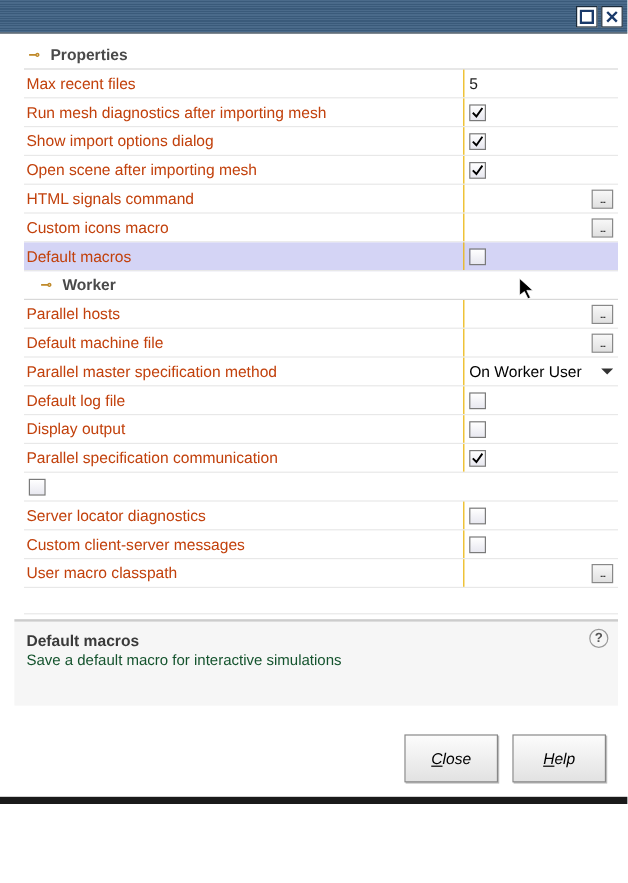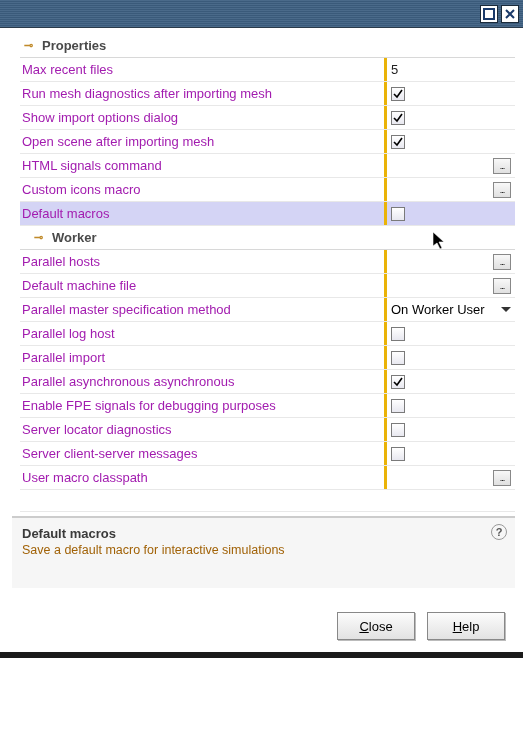--- a/index.html
+++ b/index.html
@@ -56,22 +56,22 @@
   align-items: center;
   height: 24px;
   border-bottom: 1px solid #e8e8e8;
 }
 .prop-row.selected {
   background: #d4d4f5;
 }
 .prop-label {
   flex: 1;
   padding-left: 2px;
-  color: #a21caf;
-  border-right: 3px solid #eab308;
+  color: #c2410c;
+  border-right: 1px solid #eab308;
   height: 100%;
   display: flex;
   align-items: center;
 }
 .prop-value {
   width: 128px;
   padding: 0 4px;
   display: flex;
   align-items: center;
   height: 100%;
@@ -124,21 +124,21 @@
   background: #f6f6f6;
   position: relative;
   min-height: 72px;
 }
 .desc-title {
   font-weight: bold;
   color: #3a3a3a;
   margin-bottom: 2px;
 }
 .desc-text {
-  color: #a16207;
+  color: #14532d;
   font-size: 12.5px;
 }
 .help-icon {
   position: absolute;
   right: 8px;
   top: 6px;
   width: 16px;
   height: 16px;
   border: 1px solid #999;
   border-radius: 50%;
@@ -151,26 +151,27 @@
   cursor: pointer;
 }
 .button-bar {
   display: flex;
   justify-content: flex-end;
   padding: 24px 18px 12px 0;
   gap: 12px;
 }
 .dlg-btn {
   min-width: 78px;
-  height: 28px;
+  height: 40px;
   border: 1px solid #888;
   background: linear-gradient(to bottom, #fcfcfc, #e2e2e2);
   cursor: pointer;
   font-size: 13px;
   box-shadow: 1px 1px 0 #bbb;
+  font-style: italic;
 }
 .dlg-btn .ul { text-decoration: underline; }
 .footer-border {
   height: 6px;
   background: #1a1a1a;
 }
 .cursor-overlay {
   position: absolute;
   pointer-events: none;
 }
@@ -276,55 +277,54 @@
         </div>
       </div>
       <div class="prop-row">
         <div class="prop-label">Parallel master specification method</div>
         <div class="prop-value">
           <span>On Worker User</span>
           <div class="dropdown-arrow"></div>
         </div>
       </div>
       <div class="prop-row">
-        <div class="prop-label">Parallel log host</div>
-        <div class="prop-value">
-          <div class="checkbox"></div>
-        </div>
-      </div>
-      <div class="prop-row">
-        <div class="prop-label">Parallel import</div>
-        <div class="prop-value">
-          <div class="checkbox"></div>
-        </div>
-      </div>
-      <div class="prop-row">
-        <div class="prop-label">Parallel asynchronous asynchronous</div>
+        <div class="prop-label">Default log file</div>
+        <div class="prop-value">
+          <div class="checkbox"></div>
+        </div>
+      </div>
+      <div class="prop-row">
+        <div class="prop-label">Display output</div>
+        <div class="prop-value">
+          <div class="checkbox"></div>
+        </div>
+      </div>
+      <div class="prop-row">
+        <div class="prop-label">Parallel specification communication</div>
         <div class="prop-value">
           <div class="checkbox">
             <svg viewBox="0 0 10 10">
               <path d="M1 5 L4 8 L9 1" stroke="#000" stroke-width="1.6" fill="none"></path>
             </svg>
           </div>
         </div>
       </div>
       <div class="prop-row">
-        <div class="prop-label">Enable FPE signals for debugging purposes</div>
         <div class="prop-value">
           <div class="checkbox"></div>
         </div>
       </div>
       <div class="prop-row">
         <div class="prop-label">Server locator diagnostics</div>
         <div class="prop-value">
           <div class="checkbox"></div>
         </div>
       </div>
       <div class="prop-row">
-        <div class="prop-label">Server client-server messages</div>
+        <div class="prop-label">Custom client-server messages</div>
         <div class="prop-value">
           <div class="checkbox"></div>
         </div>
       </div>
       <div class="prop-row">
         <div class="prop-label">User macro classpath</div>
         <div class="prop-value">
           <div class="browse-btn">...</div>
         </div>
       </div>

